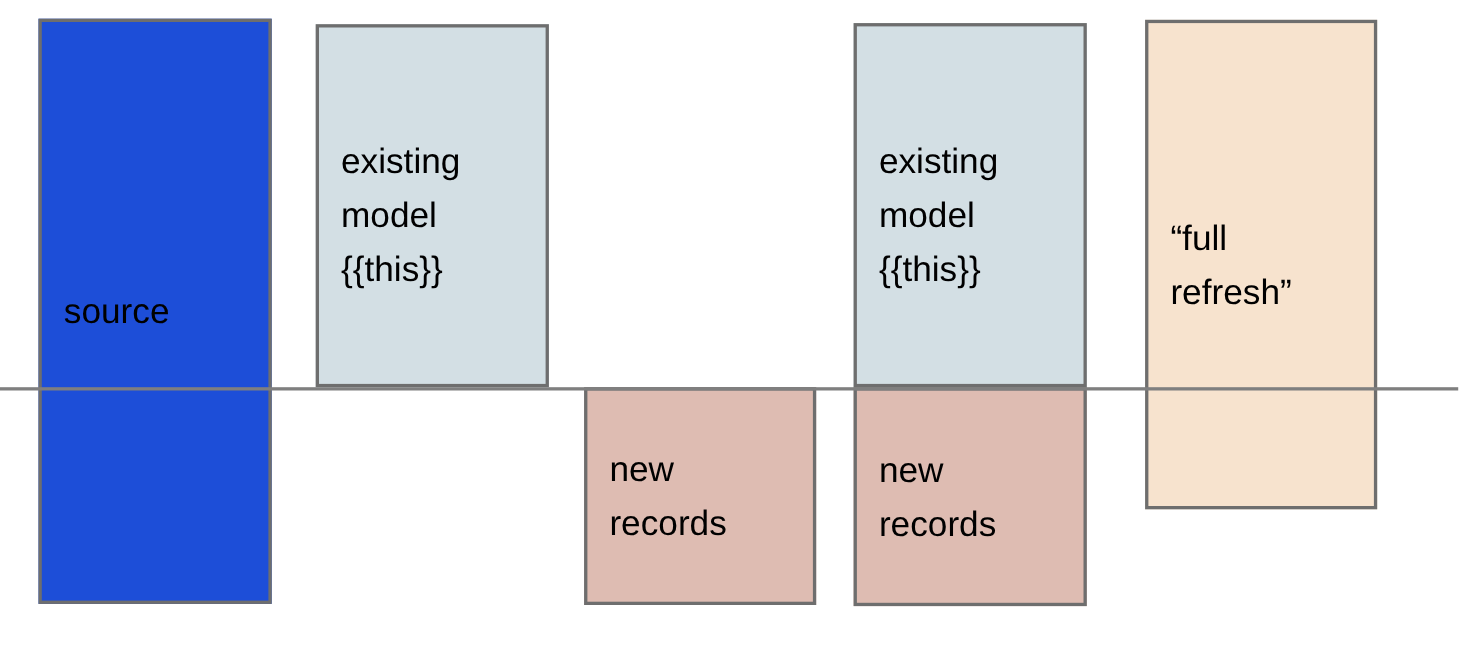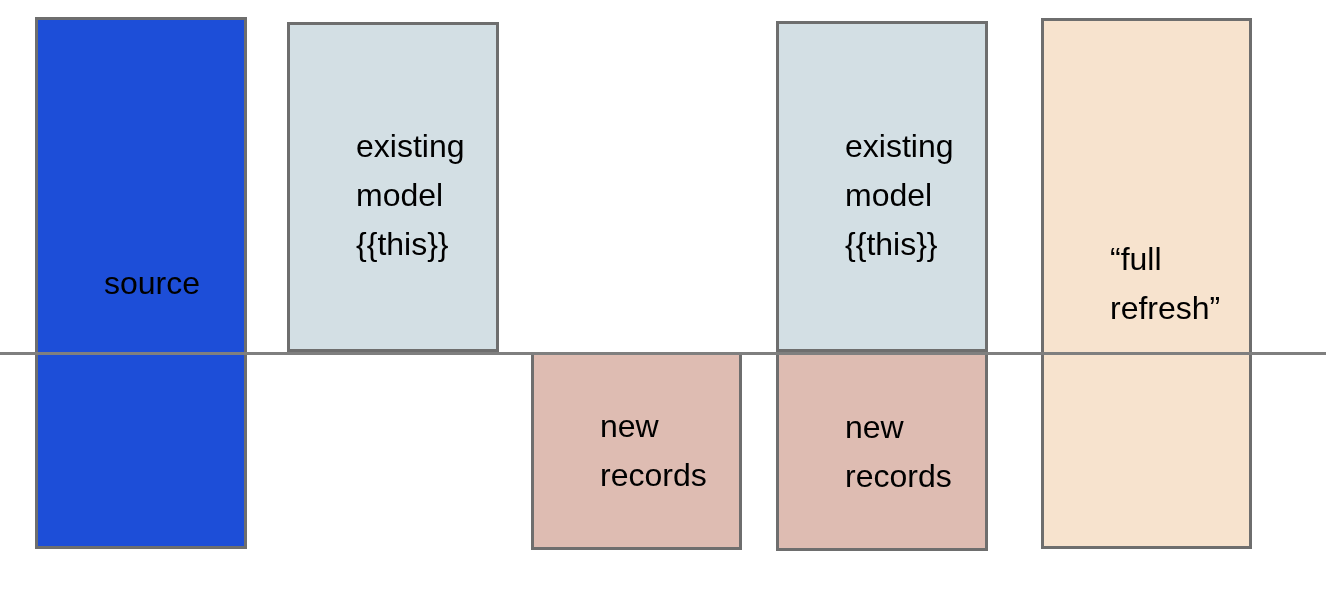--- a/index.html
+++ b/index.html
@@ -36,33 +36,32 @@
     align-items: flex-start;
   }
   .box .lbl {
     font-size: 32px;
     line-height: 49px;
     color: #000000;
     white-space: pre-line;
     text-align: left;
     padding-left: 20px;
     letter-spacing: 0px;
-    margin-left: 46px;
   }
   
   #box-source   { left: 35px;   top: 17px;  width: 212px; height: 532px; background: #1d4ed8; }
   #box-model-1  { left: 287px;  top: 22px;  width: 212px; height: 330px; background: #d3dfe4;
                   justify-content: flex-start; }
   #box-model-1 .lbl { margin-top: 97px; }
   #box-new-1    { left: 531px;  top: 352px; width: 211px; height: 198px; background: #debcb2; }
   #box-model-2  { left: 776px;  top: 21px;  width: 212px; height: 331px; background: #d3dfe4;
                   justify-content: flex-start; }
   #box-model-2 .lbl { margin-top: 98px; }
   #box-new-2    { left: 776px;  top: 352px; width: 212px; height: 199px; background: #debcb2; }
-  #box-refresh  { left: 1041px; top: 18px;  width: 211px; height: 531px; background: #f7e3ce; }
+  #box-refresh  { left: 1041px; top: 18px;  width: 211px; height: 445px; background: #f7e3ce; }
 </style>
 </head>
 <body>
 
 <div id="canvas">
 
   <div class="box" id="box-source">
     <div class="lbl">source</div>
   </div>
 

